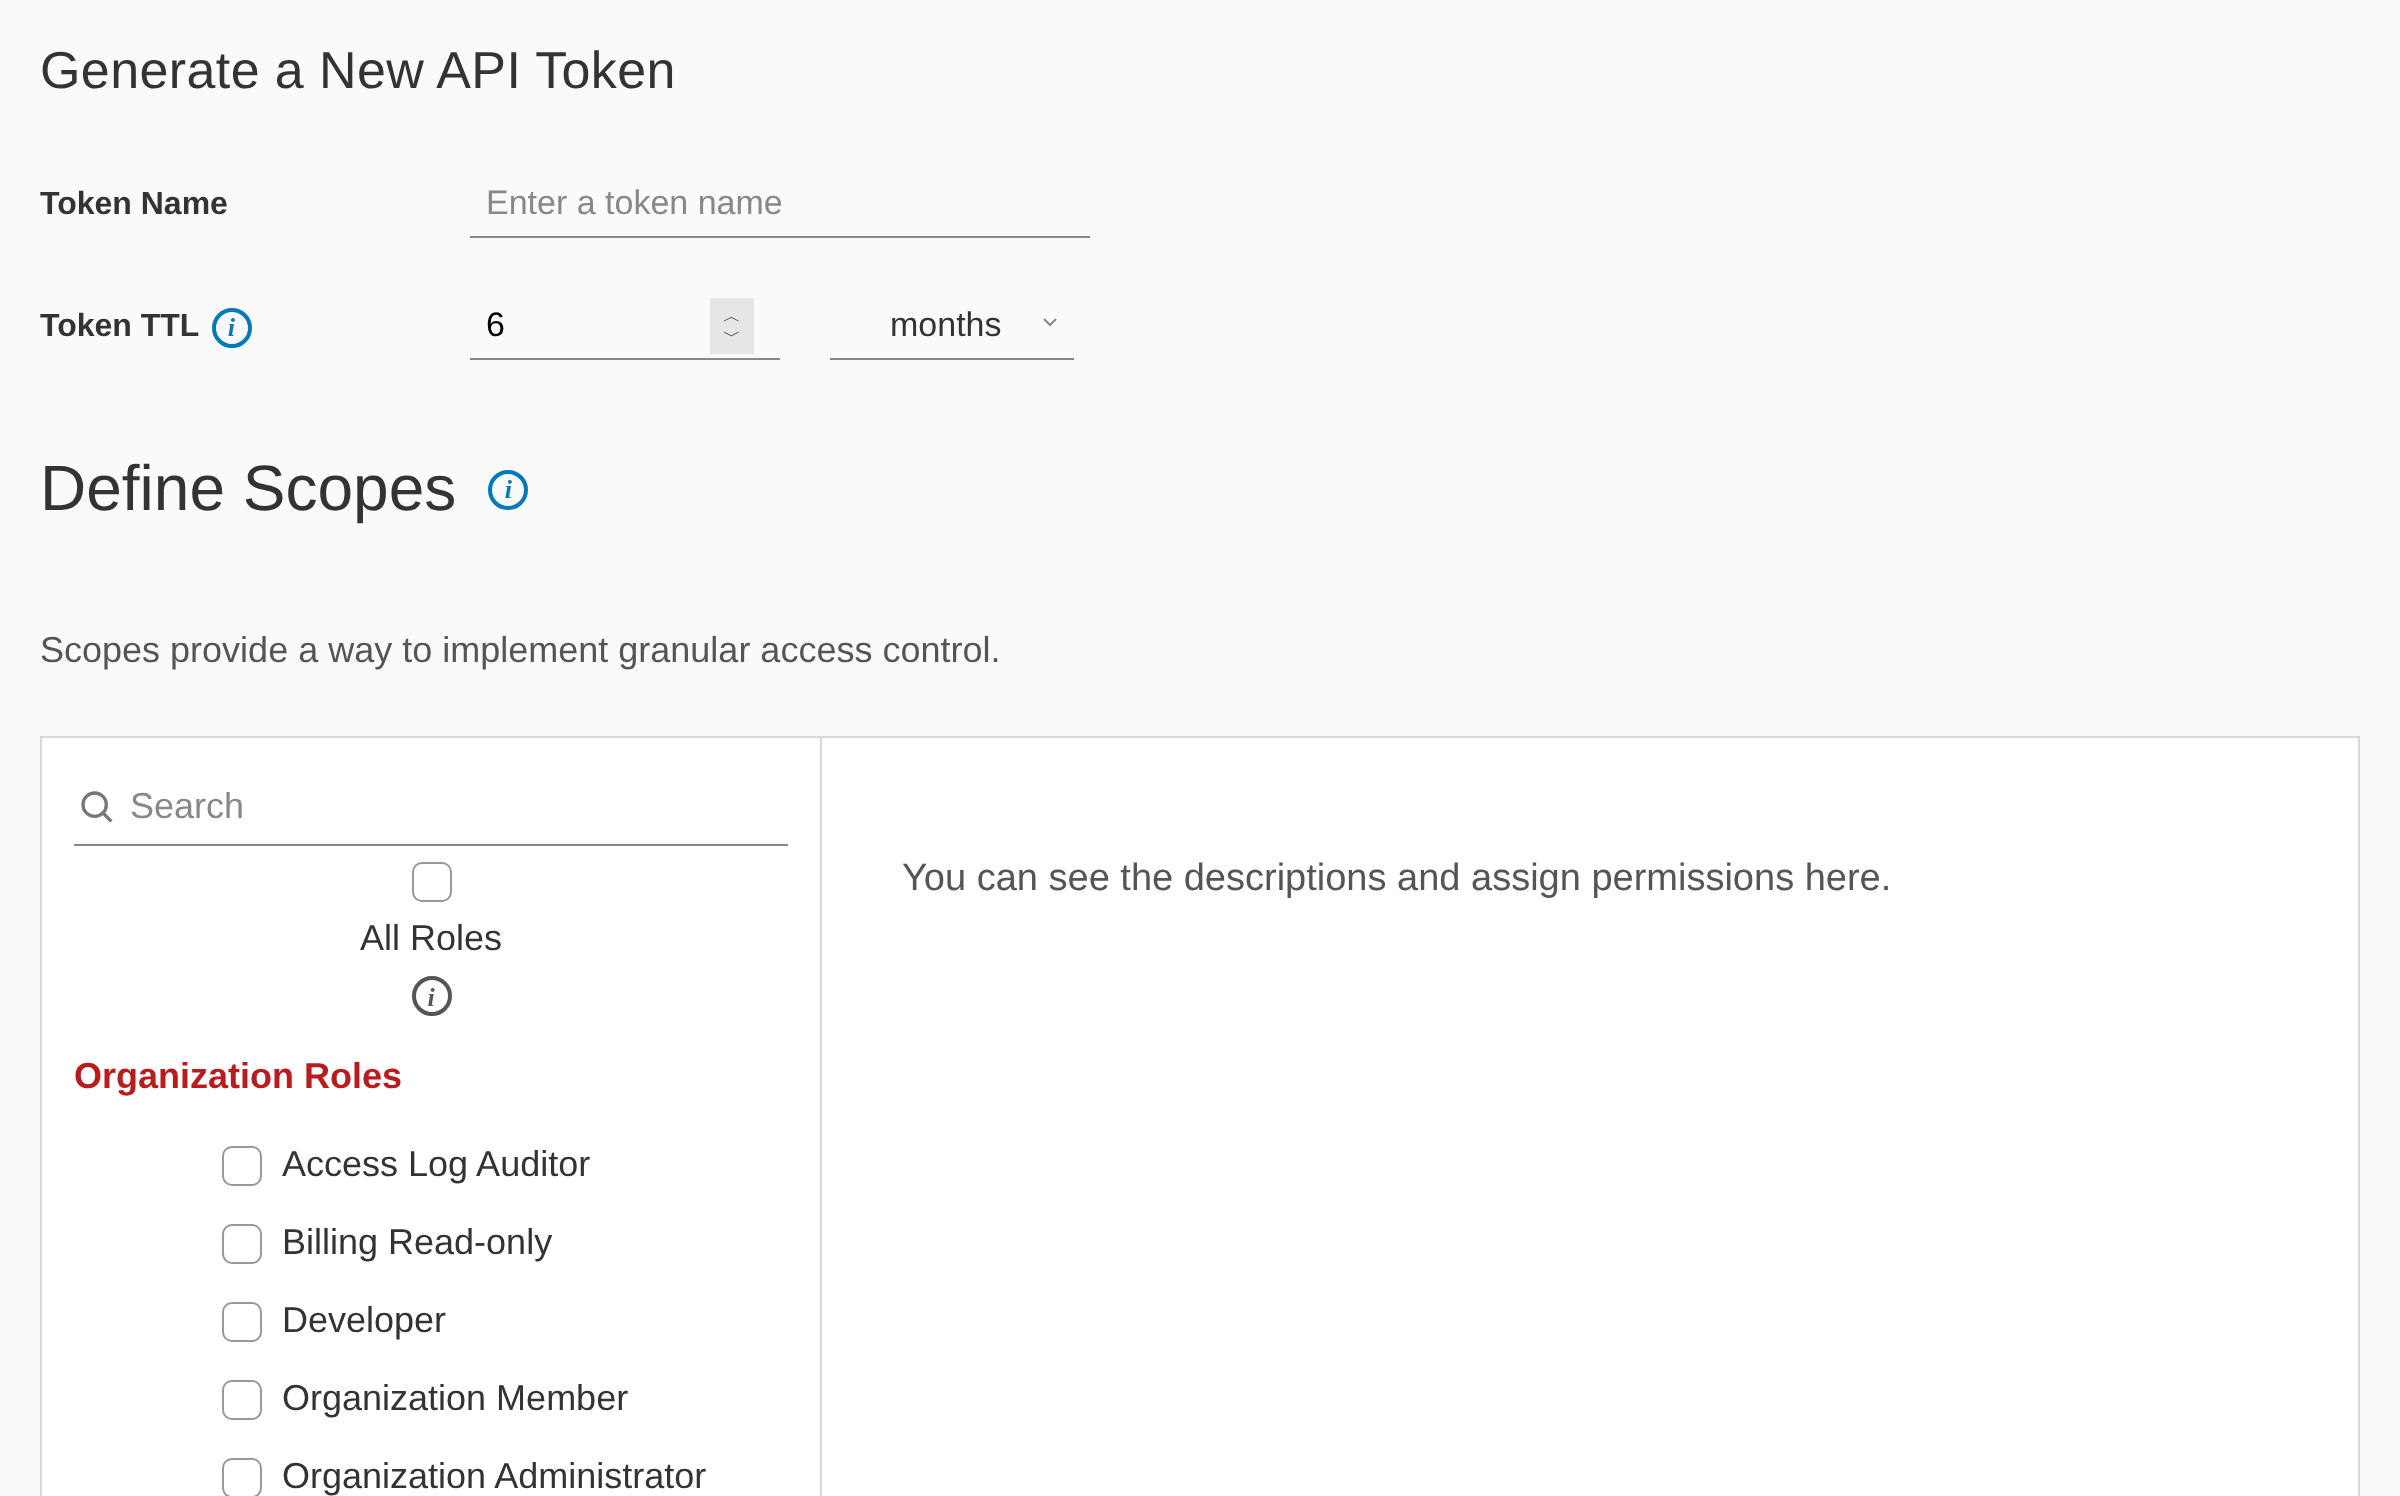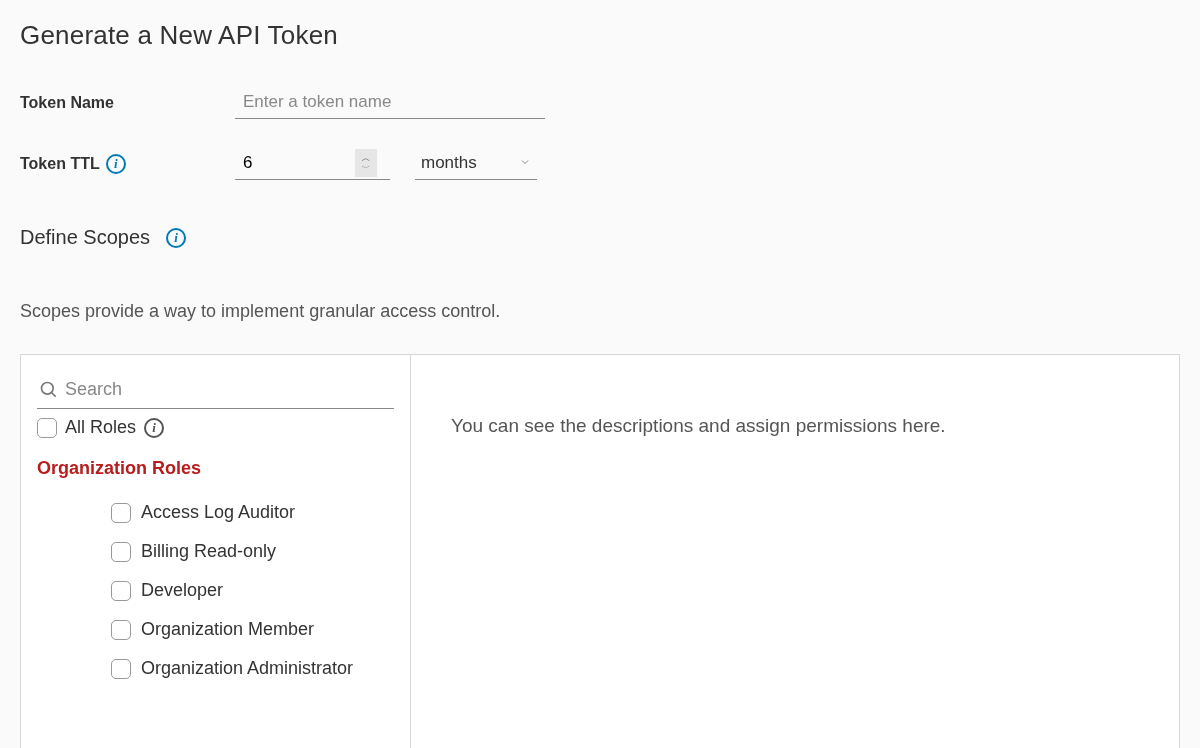--- a/index.html
+++ b/index.html
@@ -88,20 +88,21 @@
       display: flex;
       align-items: center;
       border-bottom: 1px solid #888;
       width: 122px;
       padding: 6px 6px;
       justify-content: space-between;
     }
     .select-label {
       font-size: 17px;
       color: #333;
+      margin-left: 24px;
     }
     .select-chevron {
       color: #888;
     }
     .info-icon {
       display: inline-flex;
       align-items: center;
       justify-content: center;
       width: 20px;
       height: 20px;
@@ -118,21 +119,21 @@
       border-color: #555;
       color: #555;
     }
     .section-title-row {
       display: flex;
       align-items: center;
       gap: 16px;
       margin-top: 46px;
     }
     .section-title {
-      font-size: 20px;
+      font-size: 32px;
       font-weight: 400;
       color: #333;
     }
     .scopes-desc {
       font-size: 18px;
       color: #555;
       margin-top: 52px;
     }
     .scopes-panel {
       margin-top: 32px;
@@ -172,20 +173,21 @@
     }
     .search-input::placeholder {
       color: #888;
     }
     .all-roles-row {
       display: flex;
       align-items: center;
       gap: 8px;
       padding: 4px 4px;
       margin-bottom: 12px;
+      flex-direction: column;
     }
     .checkbox {
       width: 20px;
       height: 20px;
       border: 1.5px solid #999;
       border-radius: 5px;
       background: #fff;
       flex-shrink: 0;
     }
     .role-text {

